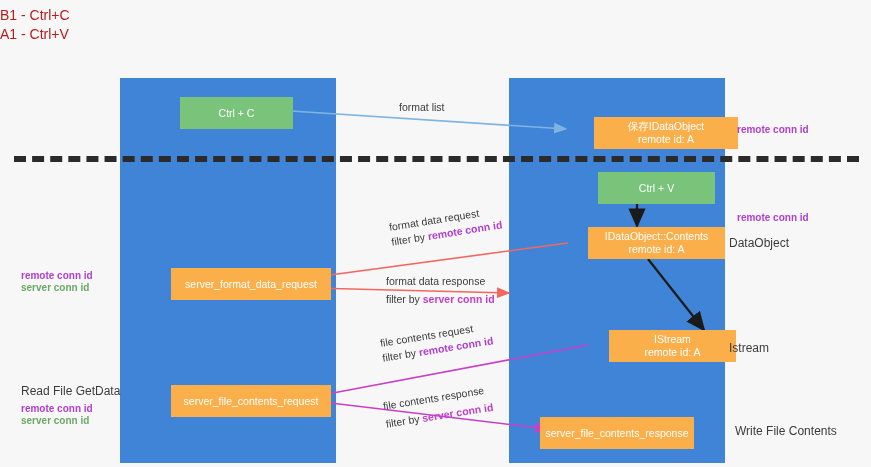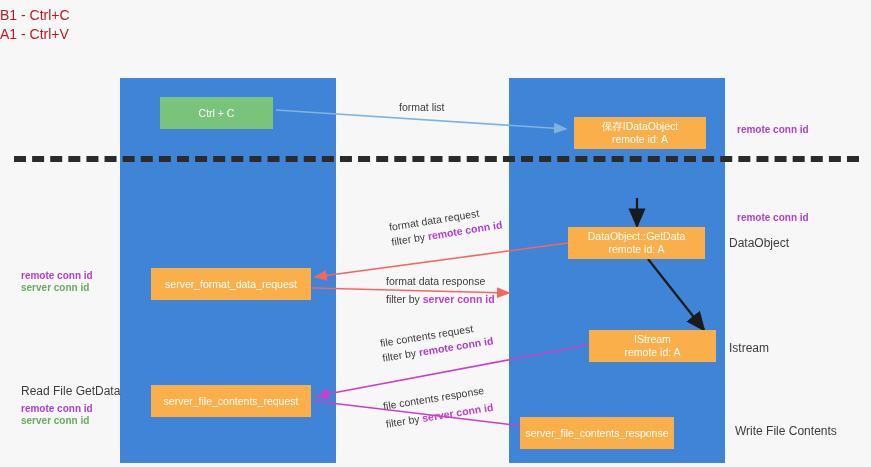--- a/index.html
+++ b/index.html
@@ -63,20 +63,21 @@
     display: flex;
     flex-direction: column;
     align-items: center;
     justify-content: center;
     color: #ffffff;
     font-size: 10.5px;
     line-height: 13px;
     text-align: center;
     box-sizing: border-box;
     padding: 16px 4px;
+    margin-left: 20px;
   }
   .box.green  { background: #7ac37a; }
   .box.orange { background: #fbaf4b; }
   .box .sub { font-size: 10.5px; line-height: 13px; }
 
   
   .side-label {
     position: absolute;
     font-size: 12px;
     line-height: 14px;
@@ -163,28 +164,31 @@
 
     <path d="M314,401 L547,429" stroke="#c840c8" stroke-width="1.6" fill="none" marker-end="url(#ah-mag)"></path>
   </svg>
 
   <div id="separator"></div>
 
   <div class="box green" style="left:160px; top:97px; width:113px; height:26px;">
     <div>Ctrl + C</div>
   </div>
 
-  <div class="box orange" style="left:574px; top:117px; width:132px; height:30px;">
+  <div class="box orange" style="left:574px; top:117px; width:144px; height:30px;">
     <div>保存IDataObject</div>
     <div class="sub">remote id: A</div>
   </div>
 
+  <div class="box green" style="left:578px; top:172px; width:117px; height:26px;">
+    <div>Ctrl + V</div>
+  </div>
 
   <div class="box orange" style="left:568px; top:227px; width:137px; height:32px;">
-    <div>DataObject::GetData</div>
+    <div>IDataObject::Contents</div>
     <div class="sub">remote id: A</div>
   </div>
 
   <div class="box orange" style="left:151px; top:268px; width:160px; height:26px;">
     <div>server_format_data_request</div>
   </div>
 
 
   <div class="box orange" style="left:589px; top:330px; width:127px; height:32px;">
     <div>IStream</div>

